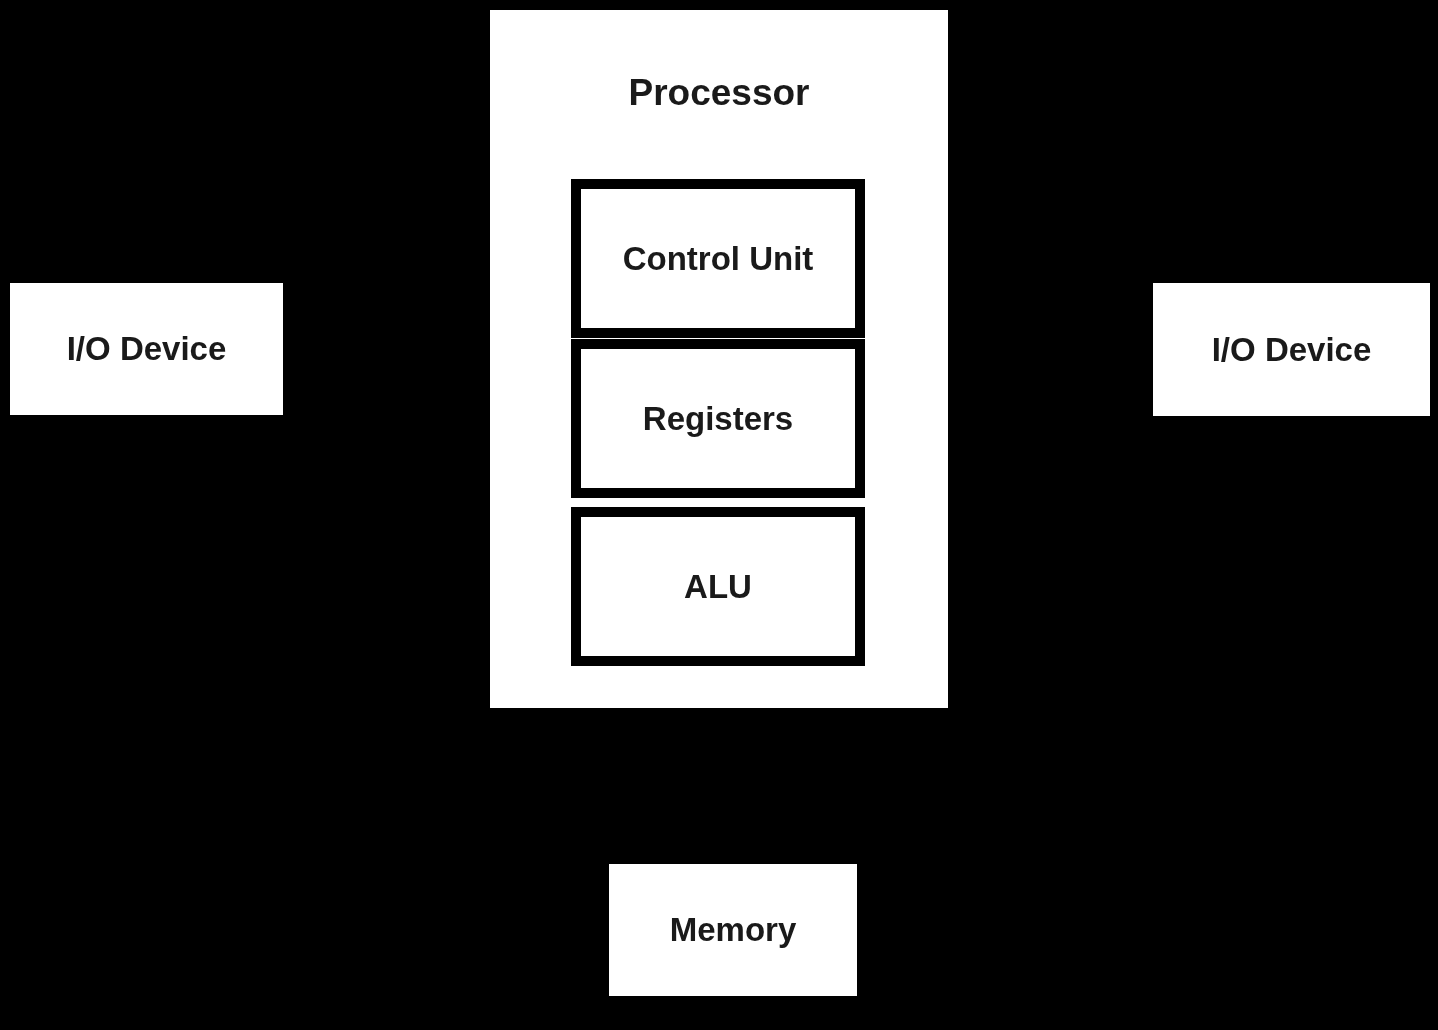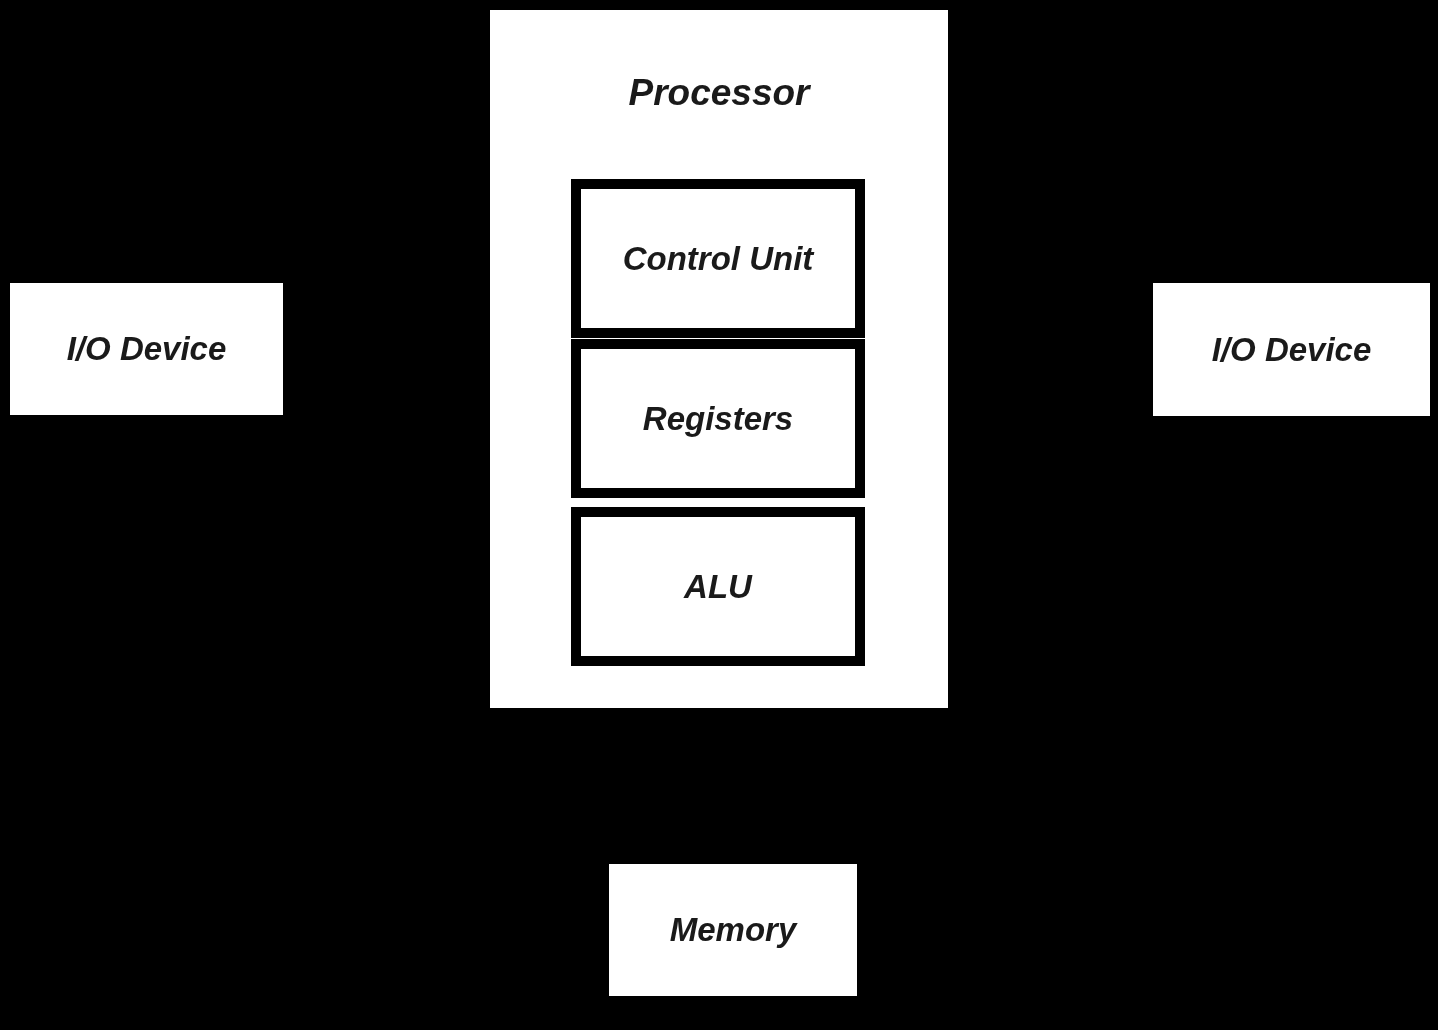--- a/index.html
+++ b/index.html
@@ -1,21 +1,21 @@
 <!DOCTYPE html>
 <html style="--background: #000000; --box-fill: #ffffff; --box-border: #000000; --text: #1a1a1a;"><head>
 <meta charset="utf-8">
 <style>
   :root {
     --background: #000000;
     --box-fill: #ffffff;
     --box-border: #000000;
     --text: #1a1a1a;
   }
-  * { box-sizing: border-box; margin: 0; padding: 0; font-style: italic; }
+  * { box-sizing: border-box; margin: 0; padding: 0; }
   html, body {
     width: 1438px;
     height: 1030px;
     background: var(--background);
     font-family: "Liberation Sans", sans-serif;
   }
   .canvas {
     position: relative;
     width: 1438px;
     height: 1030px;

